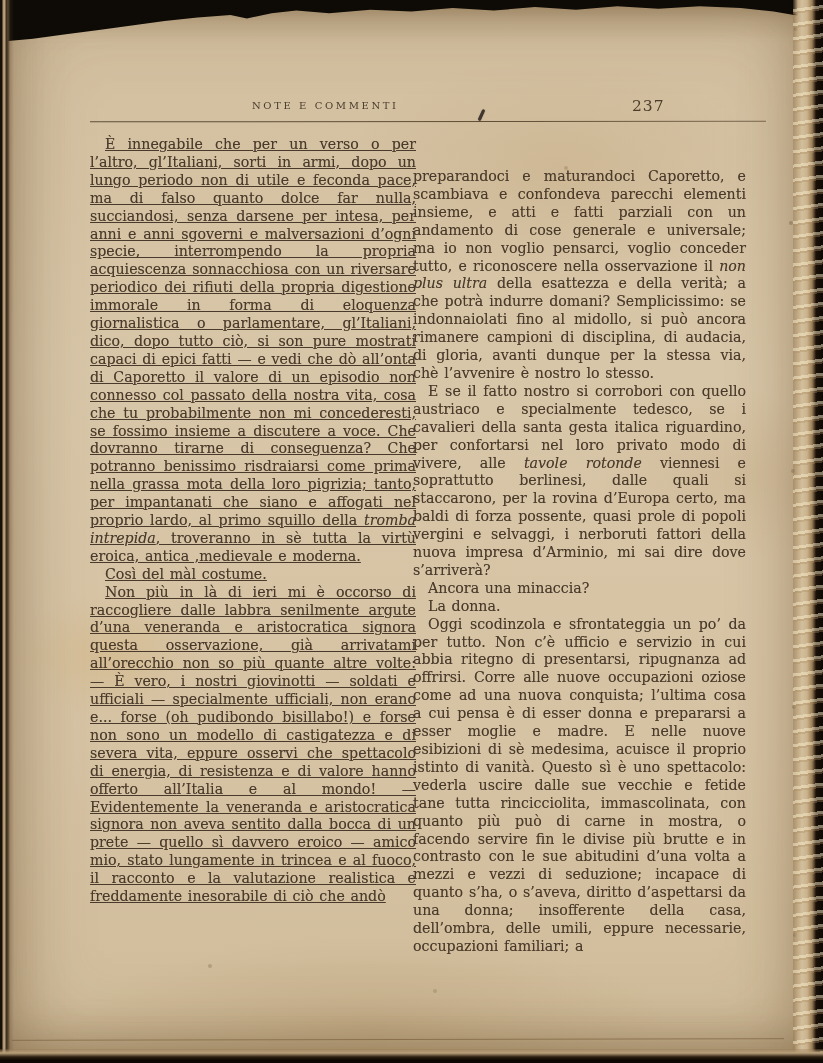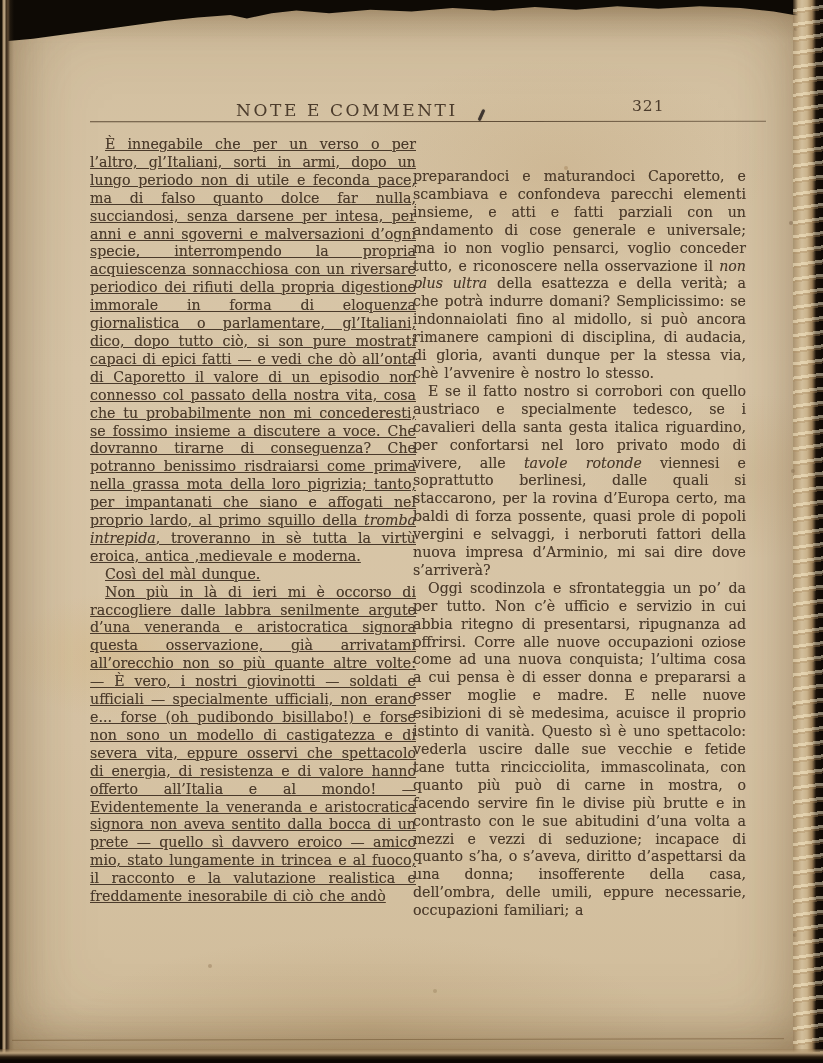--- a/index.html
+++ b/index.html
@@ -51,22 +51,22 @@
     background:linear-gradient(180deg, rgba(135,105,65,0.25) 0, #b9a07b 4px, #2a1d0f 8px, #0d0803 11px);
   }
   #crease{
     position:absolute;left:8px;right:34px;bottom:16px;height:2px;
     border-top:1px solid rgba(110,82,48,0.55);
     transform:rotate(-0.12deg);
     filter:blur(0.3px);
   }
   
   #header-title{
-    position:absolute;left:232px;top:100px;
-    font-size:17px;letter-spacing:2.6px;color:#4c3c2c;white-space:nowrap;
+    position:absolute;left:248px;top:100px;
+    font-size:10px;letter-spacing:2.6px;color:#4c3c2c;white-space:nowrap;
   }
   #page-number{
     position:absolute;left:628px;top:97px;
     font-size:15.5px;letter-spacing:1px;color:#4c3c2c;
   }
   #header-rule{
     position:absolute;left:86px;top:121px;width:676px;height:1px;
     background:linear-gradient(90deg, rgba(74,56,36,0.85) 0 55%, rgba(74,56,36,0.65) 100%);
     transform:rotate(-0.05deg);
   }
@@ -111,32 +111,34 @@
   }
 </style>
 </head>
 <body>
 
 <div id="scan">
   <div id="page">
     <div id="top-grime"></div>
 
     <div id="header-title">NOTE E COMMENTI</div>
-    <div id="page-number">321</div>
+    <div id="page-number">237</div>
     <div id="header-rule"></div>
     <div id="pen-mark"></div>
 
     <div id="col-left" class="col">
         <p class="indent"><span>È innegabile che per un verso o per l’altro, gl’Italiani, sorti in armi, dopo un lungo periodo non di utile e feconda pace, ma di falso quanto dolce far nulla, succiandosi, senza darsene per intesa, per anni e anni sgoverni e malversazioni d’ogni specie, interrompendo la propria acquiescenza sonnacchiosa con un riversare periodico dei rifiuti della propria digestione immorale in forma di eloquenza giornalistica o parlamentare, gl’Italiani, dico, dopo tutto ciò, si son pure mostrati capaci di epici fatti — e vedi che dò all’onta di Caporetto il valore di un episodio non connesso col passato della nostra vita, cosa che tu probabilmente non mi concederesti, se fossimo insieme a discutere a voce. Che dovranno tirarne di conseguenza? Che potranno benissimo risdraiarsi come prima nella grassa mota della loro pigrizia; tanto, per impantanati che siano e affogati nel proprio lardo, al primo squillo della </span><span class="it">tromba intrepida</span><span>, troveranno in sè tutta la virtù eroica, antica ,medievale e moderna.</span></p>
-        <p class="indent"><span>Così del màl dunque.</span></p>
+        <p class="indent"><span>Così del màl costume.</span></p>
         <p class="indent"><span>Non più in là di ieri mi è occorso di raccogliere dalle labbra senilmente argute d’una veneranda e aristocratica signora questa osservazione, già arrivatami all’orecchio non so più quante altre volte: — È vero, i nostri giovinotti — soldati e ufficiali — specialmente ufficiali, non erano e... forse (oh pudibondo bisillabo!) e forse non sono un modello di castigatezza e di severa vita, eppure osservi che spettacolo di energia, di resistenza e di valore hanno offerto all’Italia e al mondo! — Evidentemente la veneranda e aristocratica signora non aveva sentito dalla bocca di un prete — quello sì davvero eroico — amico mio, stato lungamente in trincea e al fuoco, il racconto e la valutazione realistica e freddamente inesorabile di ciò che andò</span></p>
       </div>
     <div id="col-right" class="col">
         <p><span>preparandoci e maturandoci Caporetto, e scambiava e confondeva parecchi elementi insieme, e atti e fatti parziali con un andamento di cose generale e universale; ma io non voglio pensarci, voglio conceder tutto, e riconoscere nella osservazione il </span><span class="it">non plus ultra</span><span> della esattezza e della verità; a che potrà indurre domani? Semplicissimo: se indonnaiolati fino al midollo, si può ancora rimanere campioni di disciplina, di audacia, di gloria, avanti dunque per la stessa via, chè l’avvenire è nostro lo stesso.</span></p>
         <p class="indent"><span>E se il fatto nostro si corrobori con quello austriaco e specialmente tedesco, se i cavalieri della santa gesta italica riguardino, per confortarsi nel loro privato modo di vivere, alle </span><span class="it">tavole rotonde</span><span> viennesi e soprattutto berlinesi, dalle quali si staccarono, per la rovina d’Europa certo, ma baldi di forza possente, quasi prole di popoli vergini e selvaggi, i nerboruti fattori della nuova impresa d’Arminio, mi sai dire dove s’arriverà?</span></p>
+        <p class="indent"><span>Ancora una minaccia?</span></p>
+        <p class="indent"><span>La donna.</span></p>
         <p class="indent"><span>Oggi scodinzola e sfrontateggia un po’ da per tutto. Non c’è ufficio e servizio in cui abbia ritegno di presentarsi, ripugnanza ad offrirsi. Corre alle nuove occupazioni oziose come ad una nuova conquista; l’ultima cosa a cui pensa è di esser donna e prepararsi a esser moglie e madre. E nelle nuove esibizioni di sè medesima, acuisce il proprio istinto di vanità. Questo sì è uno spettacolo: vederla uscire dalle sue vecchie e fetide tane tutta rincicciolita, immascolinata, con quanto più può di carne in mostra, o facendo servire fin le divise più brutte e in contrasto con le sue abitudini d’una volta a mezzi e vezzi di seduzione; incapace di quanto s’ha, o s’aveva, diritto d’aspettarsi da una donna; insofferente della casa, dell’ombra, delle umili, eppure necessarie, occupazioni familiari; a</span></p>
       </div>
 
     <div id="crease"></div>
     <div id="specks"></div>
   </div>
 
   <div id="torn-top"></div>
   <div id="edge-left"></div>
   <div id="edge-right"></div>

